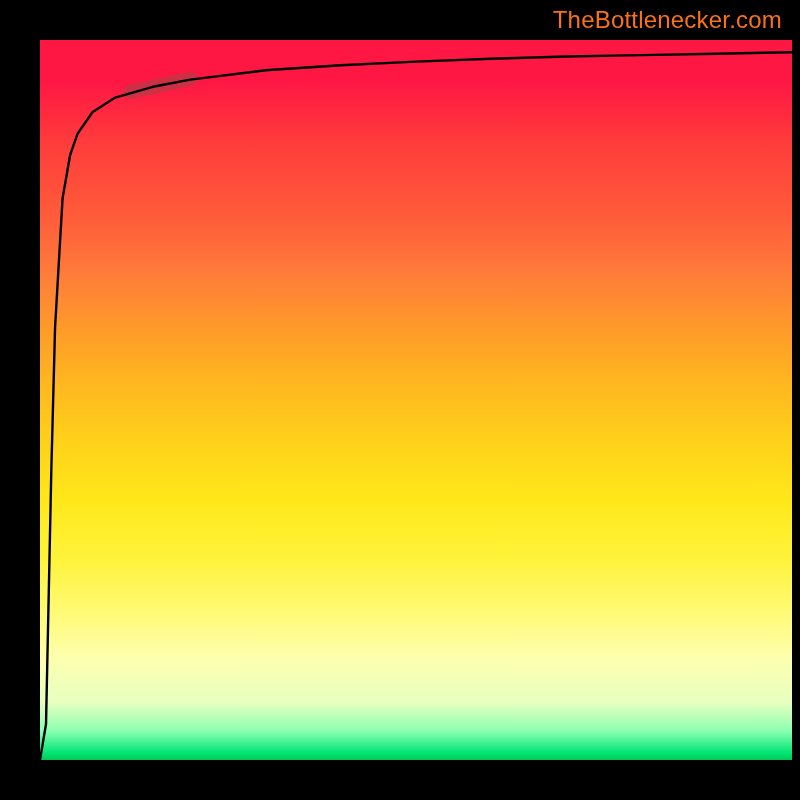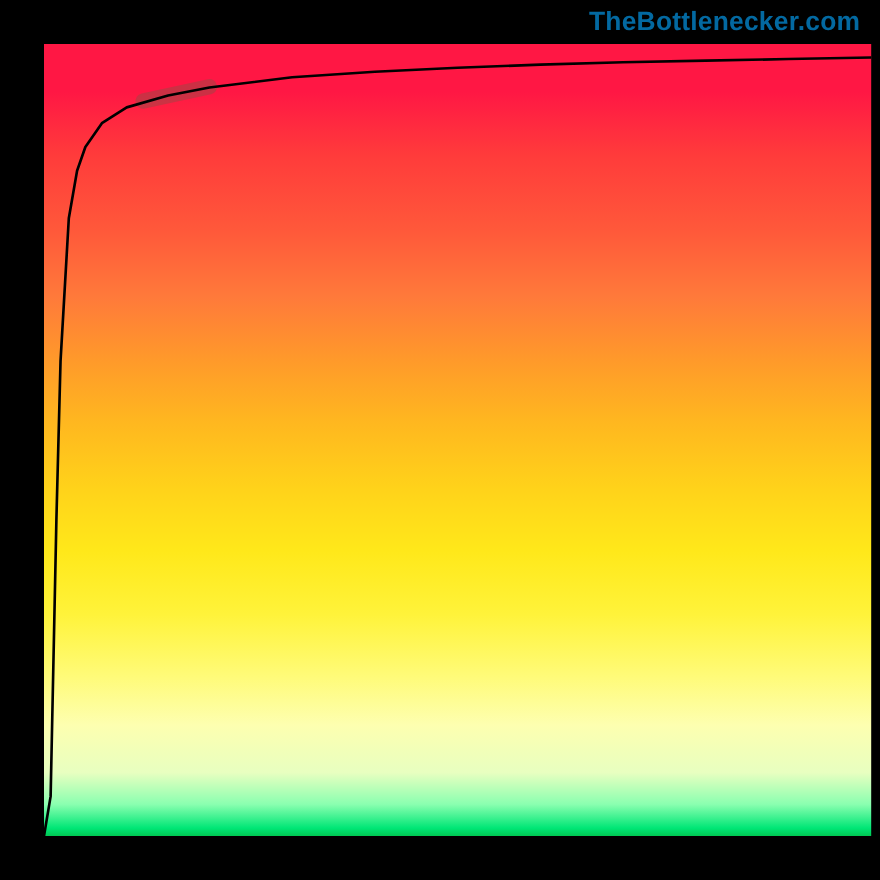--- a/index.html
+++ b/index.html
@@ -8,23 +8,23 @@
     height: 800px;
     background: #000;
     position: relative;
     font-family: Arial, Helvetica, sans-serif;
     overflow: hidden;
   }
   .attribution {
     position: absolute;
     top: 6px;
     right: 18px;
-    color: #0369a1;
+    color: #f97316;
     font-size: 24px;
-    font-weight: 700;
+    font-weight: 400;
     letter-spacing: 0.2px;
     z-index: 10;
   }
   .plot-area {
     position: absolute;
     left: 40px;
     top: 40px;
     width: 752px;
     height: 720px;
   }

